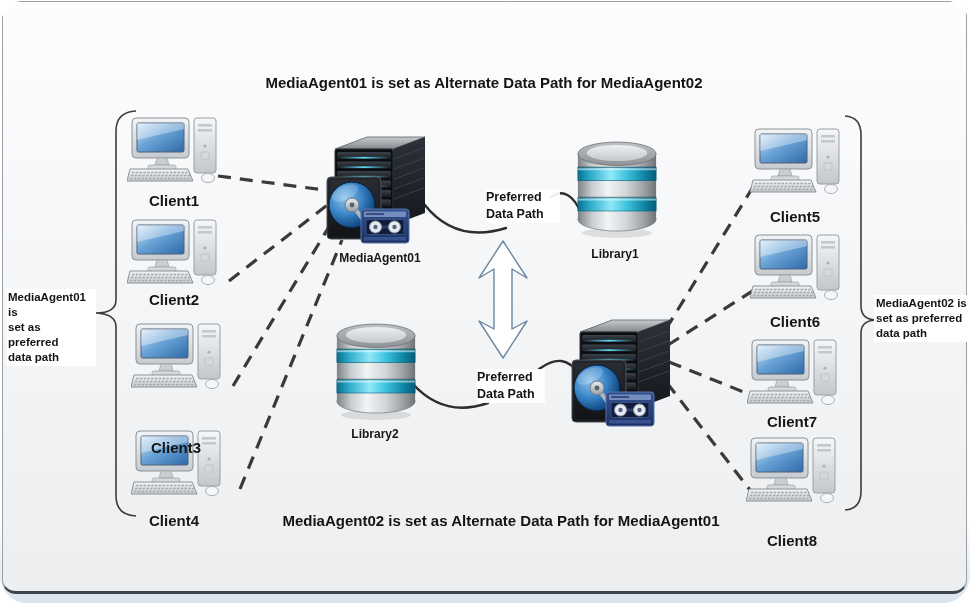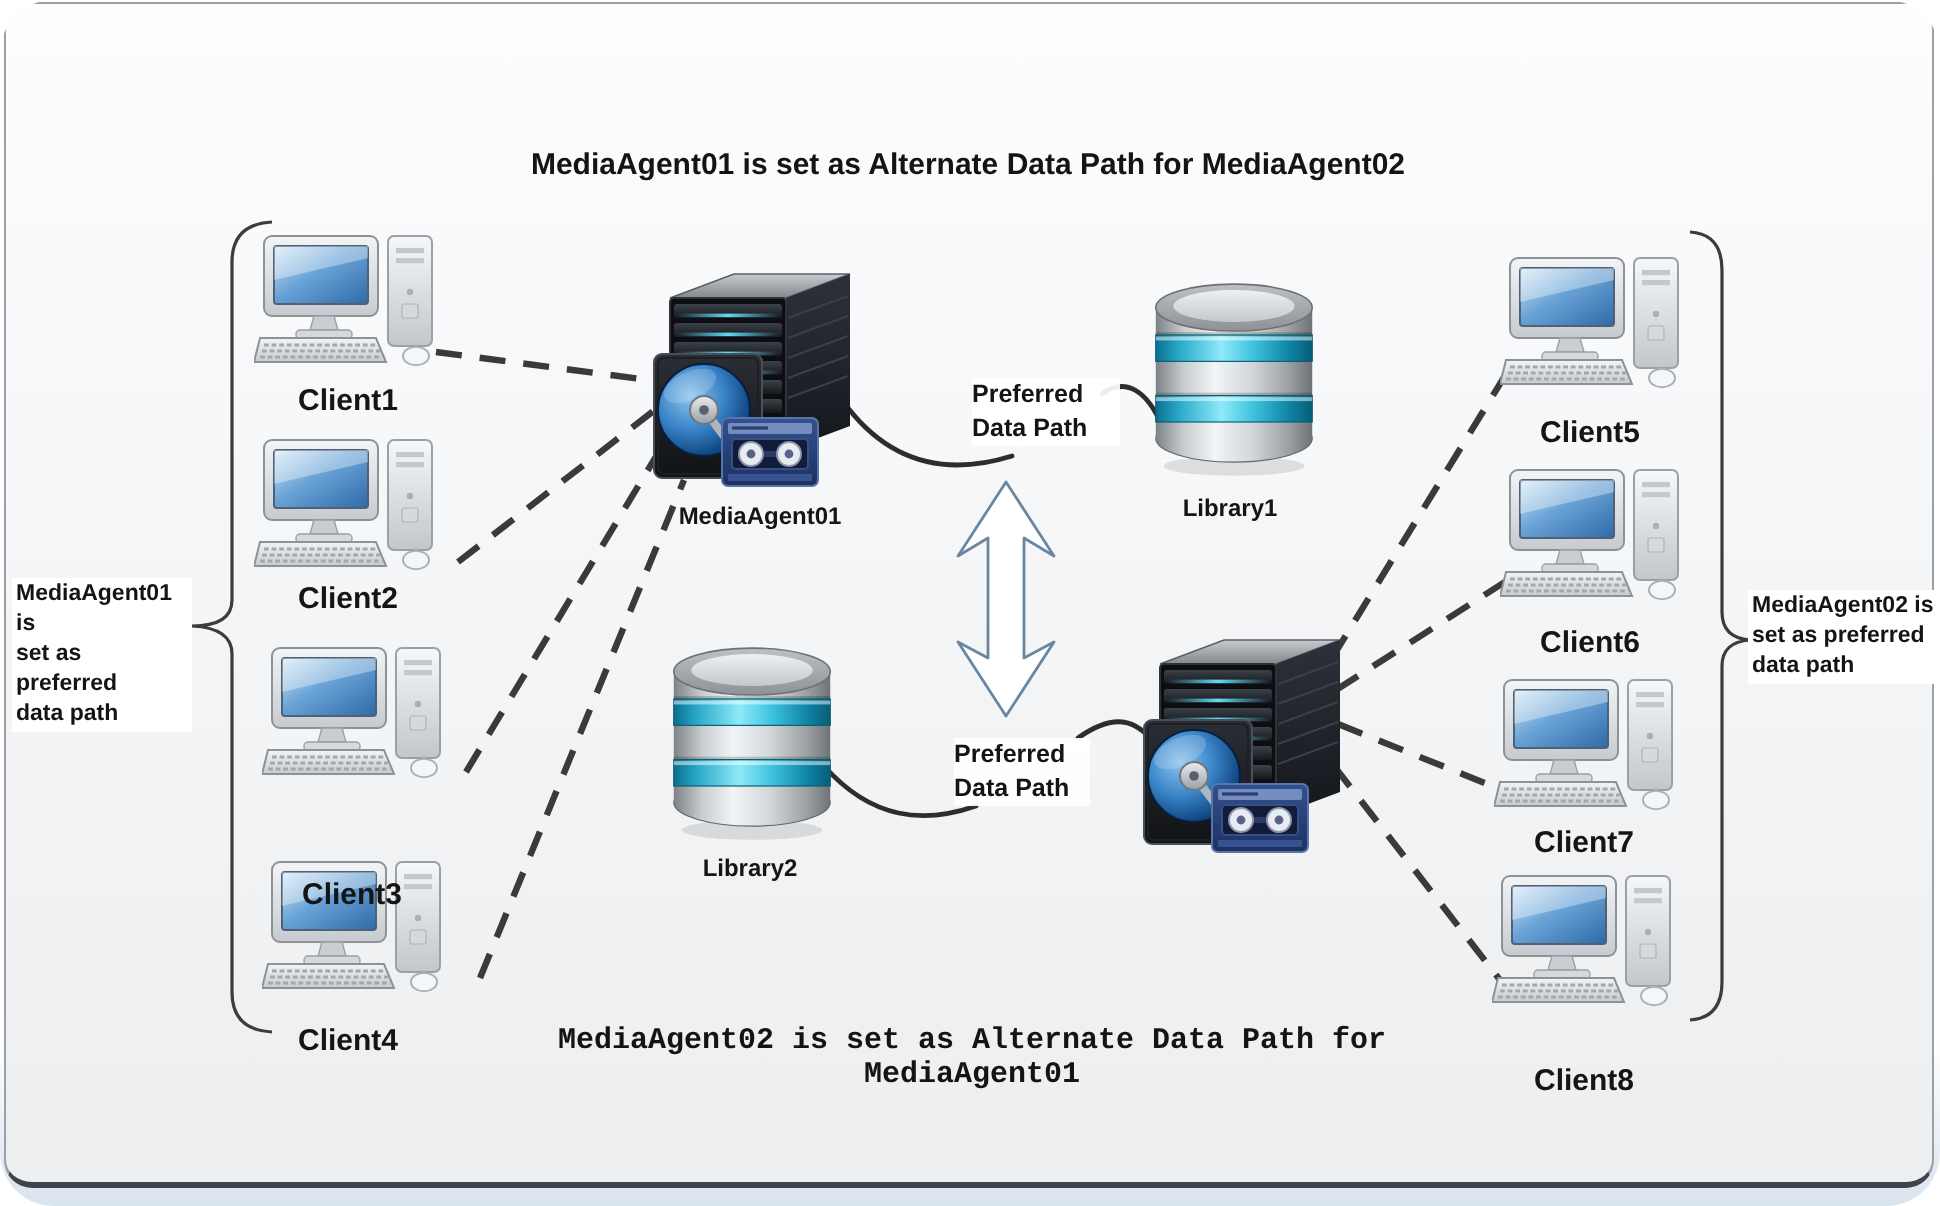--- a/index.html
+++ b/index.html
@@ -191,21 +191,21 @@
       <path d="M539,369 C556,357 568,358 579,374"></path>
     </g>
     <g stroke="#3c3c3c" stroke-width="1.6" fill="none">
       <path d="M136,111 Q116,112 116,131 L116,300 Q116,313 96,313 Q116,314 116,327 L116,496 Q116,515 136,516"></path>
       <path d="M845,116 Q861,117 861,135 L861,306 Q861,319 875,320 Q861,321 861,333 L861,491 Q861,509 845,510"></path>
     </g>
     <path d="M503,241 L527,278 L512,269 L512,329 L527,321 L503,358 L479,321 L494,329 L494,269 L479,278 Z" fill="#ffffff" stroke="#6b87a0" stroke-width="1.4" stroke-linejoin="round"></path>
   </svg>
 
   <div class="caption" style="left:234px;top:74px;width:500px;">MediaAgent01 is set as Alternate Data Path for MediaAgent02</div>
-  <div class="caption" style="left:236px;top:512px;width:500px;font-family:Liberation Mono, monospace;">MediaAgent02 is set as Alternate Data Path for MediaAgent01</div>
+  <div class="caption" style="left:251px;top:512px;width:500px;">MediaAgent02 is set as Alternate Data Path for MediaAgent01</div>
 
   <div class="node" style="left:127px;top:116px;width:95px;height:70px;">
       <svg width="95" height="70">
         <use href="#sym-client"></use>
       </svg>
     </div>
   <div class="lbl client-label" style="left:112px;top:192px;">Client1</div>
   <div class="node" style="left:127px;top:218px;width:95px;height:70px;">
       <svg width="95" height="70">
         <use href="#sym-client"></use>

